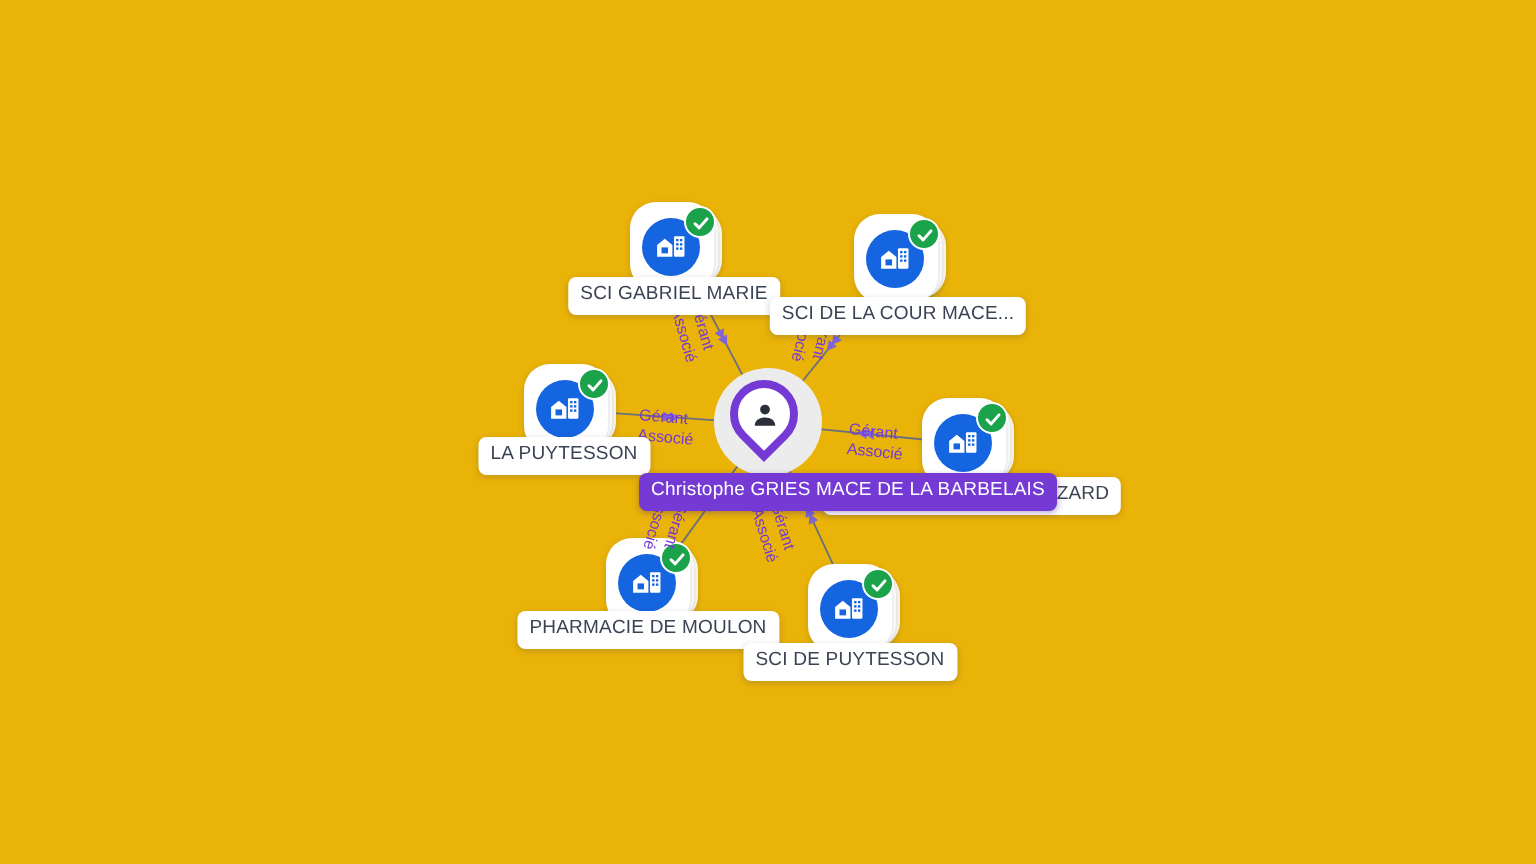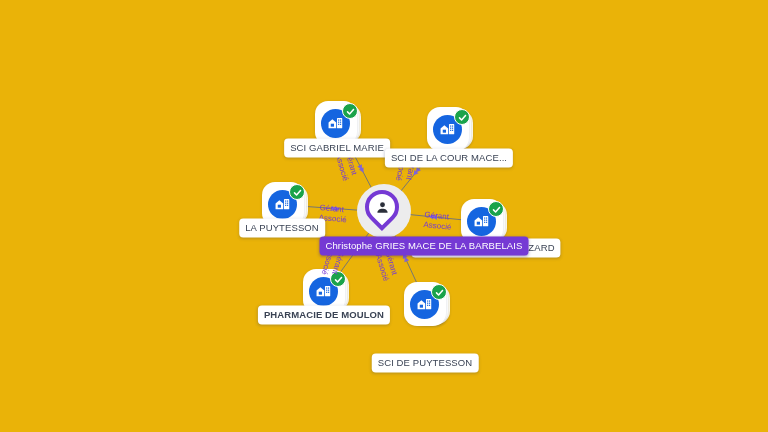--- a/index.html
+++ b/index.html
@@ -316,22 +316,22 @@
             </svg>
           </div>
         </div>
       </div>
     </div>
   <div id="labels-layer">
       <div class="label" style="left: 337px; top: 148px; z-index: 20;">SCI GABRIEL MARIE</div>
       <div class="label" style="left: 449px; top: 158px; z-index: 20;">SCI DE LA COUR MACE...</div>
       <div class="label" style="left: 282px; top: 228px; z-index: 20;">LA PUYTESSON</div>
       <div class="label" style="left: 486px; top: 248px; z-index: 20;">SCI DE LA TOURNAY-HAZARD</div>
-      <div class="label" style="left: 324px; top: 315px; z-index: 20; font-weight: bold;">PHARMACIE DE MOULON</div>
-      <div class="label" style="left: 425px; top: 331px; z-index: 20; margin-top: 32px;">SCI DE PUYTESSON</div>
+      <div class="label" style="left: 324px; top: 315px; z-index: 20;">PHARMACIE DE MOULON</div>
+      <div class="label" style="left: 425px; top: 331px; z-index: 20;">SCI DE PUYTESSON</div>
     </div>
   <div id="edge-labels-layer">
       <div class="elabel" style="left: 352px; top: 150px; color: rgb(117, 57, 212); transform: rotate(74deg);">
         <span>Gérant</span>
         <span>Associé</span>
       </div>
       <div class="elabel" style="left: 419px; top: 157px; color: rgb(117, 57, 212); transform: rotate(104deg);">
         <span>Gérant</span>
         <span>Associé</span>
       </div>

